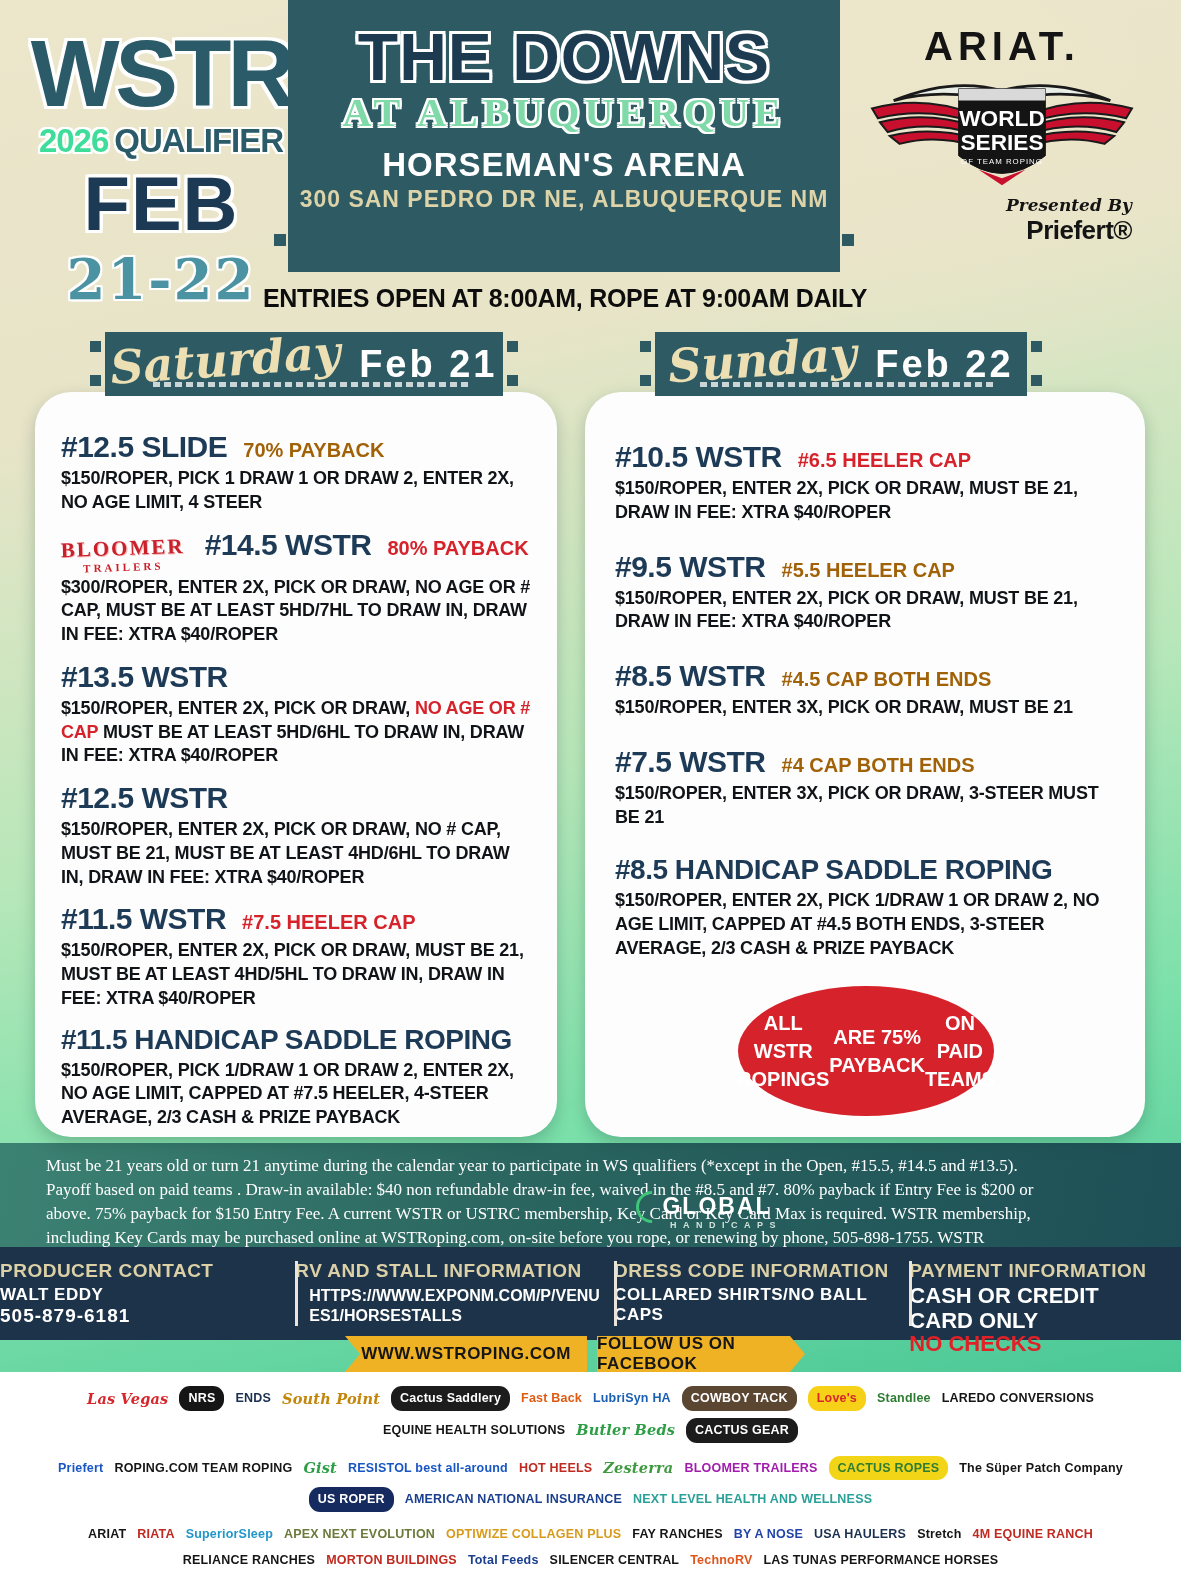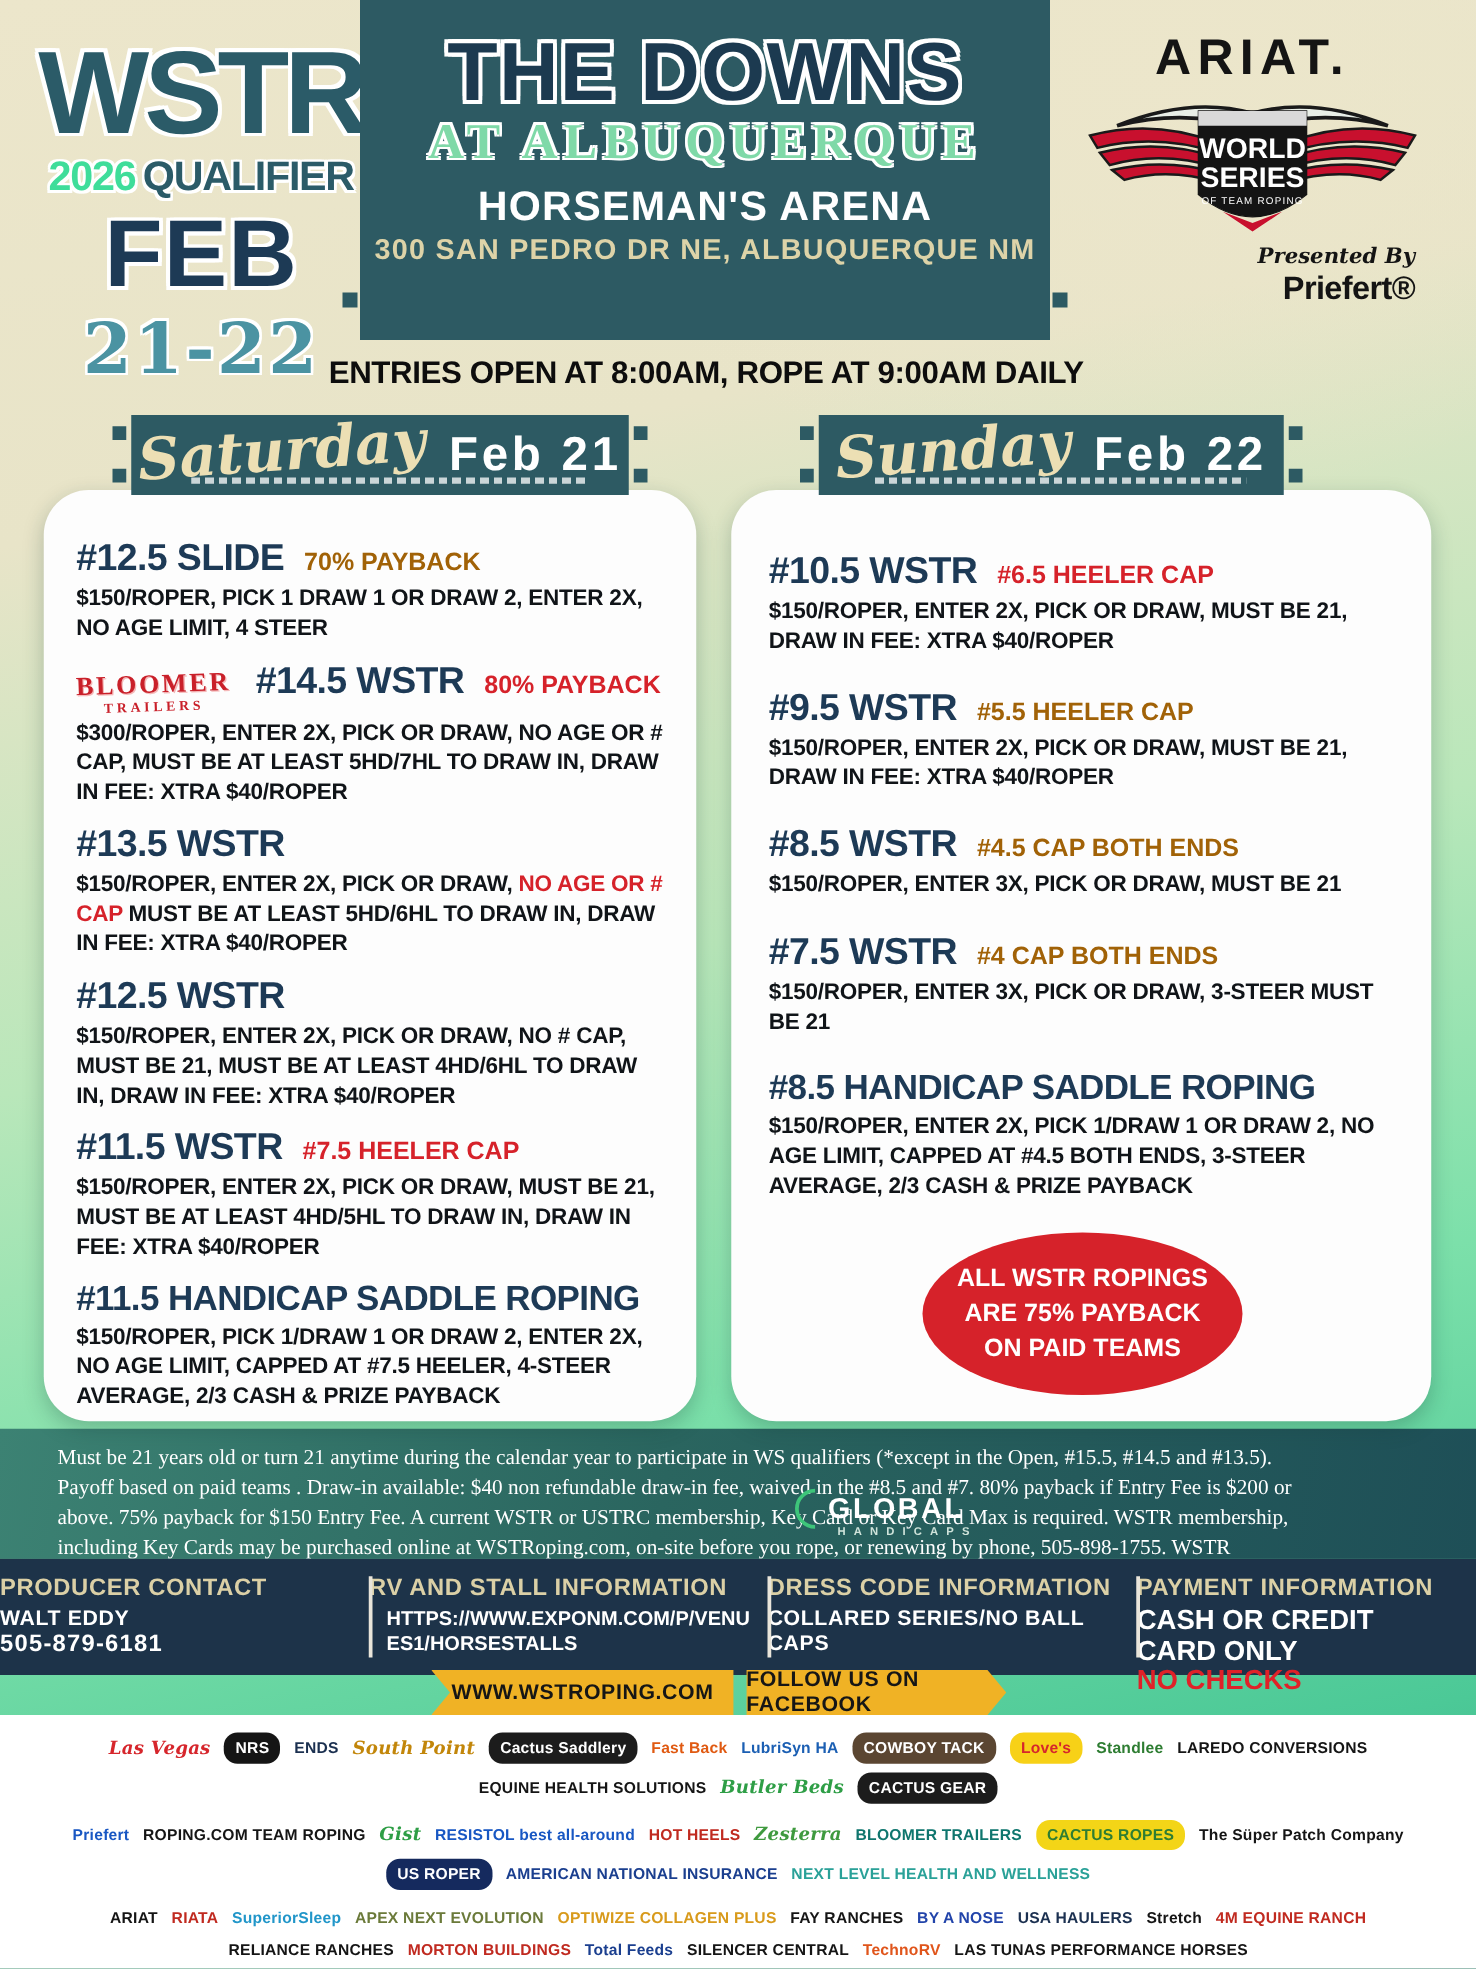--- a/index.html
+++ b/index.html
@@ -63,21 +63,21 @@
   .ev-title.long{font-size:28px;}
   .ev-note{font-size:20px;font-weight:800;}
   .ev-note.dark{color:#a16207;}
   .ev-note.red{color:#d6222a;}
   .ev-body{font-size:18px;font-weight:700;color:#101418;line-height:1.32;margin-top:3px;letter-spacing:-0.2px;}
   .redtxt{color:#d6222a;}
   .bloomer{display:inline-block;text-align:center;margin-right:4px;transform:rotate(-2deg);}
   .bl1{display:block;font-family:"Liberation Serif",serif;font-weight:900;font-size:21px;color:#c9202a;letter-spacing:2px;text-shadow:1px 1px 0 #f5b9b9;}
   .bl2{display:block;font-family:"Liberation Serif",serif;font-weight:900;font-size:11px;color:#c9202a;letter-spacing:3px;}
   .payback-badge{width:256px;height:130px;background:#d6222a;border-radius:50%;margin:14px auto 0;
-    display:flex;flex-direction:column;align-items:center;justify-content:center;
+    display:flex;flex-direction:row;align-items:center;justify-content:center;
     color:#fff;font-size:20px;font-weight:800;line-height:1.4;text-align:center;}
 
   
   .fineband{position:absolute;left:0;top:1143px;width:1181px;height:104px;box-sizing:border-box;
     background:linear-gradient(100deg,#3c8273 0%,#2a655f 45%,#1e4f57 100%);
     color:#fff;padding:11px 46px 0;z-index:1;}
   .fineband p{margin:0;font-family:"Liberation Serif",serif;font-size:17px;line-height:1.42;width:1020px;}
   .gh{position:absolute;left:648px;top:50px;text-align:center;}
   .gh-g{display:block;font-size:23px;font-weight:900;color:#fff;letter-spacing:2px;position:relative;padding-left:4px;}
   .gh-g::before{content:"";position:absolute;left:-12px;top:-2px;width:26px;height:26px;border-radius:50%;
@@ -266,21 +266,21 @@
       <div class="fhead">PRODUCER CONTACT</div>
       <div class="fline">WALT EDDY</div>
       <div class="fphone">505-879-6181</div>
     </div>
     <div class="fcol fc2">
       <div class="fhead">RV AND STALL INFORMATION</div>
       <div class="furl">HTTPS://WWW.EXPONM.COM/P/VENUES1/HORSESTALLS</div>
     </div>
     <div class="fcol fc3">
       <div class="fhead">DRESS CODE INFORMATION</div>
-      <div class="fline">COLLARED SERIES/NO BALL CAPS</div>
+      <div class="fline">COLLARED SHIRTS/NO BALL CAPS</div>
     </div>
     <div class="fcol fc4">
       <div class="fhead">PAYMENT INFORMATION</div>
       <div class="fpay">CASH OR CREDIT</div>
       <div class="fpay">CARD ONLY</div>
       <div class="fnochecks">NO CHECKS</div>
     </div>
   </div>
 
   <div class="ribbon ribbon-web">WWW.WSTROPING.COM</div>
@@ -303,21 +303,21 @@
         <span class="chip script" style="color: rgb(46, 158, 70);">Butler Beds</span>
         <span class="chip bgchip" style="color: rgb(255, 255, 255); background: rgb(28, 28, 28);">CACTUS GEAR</span>
       </div>
     <div class="sp-row">
         <span class="chip" style="color: rgb(24, 87, 195);">Priefert</span>
         <span class="chip" style="color: rgb(21, 21, 21);">ROPING.COM TEAM ROPING</span>
         <span class="chip script" style="color: rgb(46, 158, 70);">Gist</span>
         <span class="chip" style="color: rgb(24, 87, 195);">RESISTOL best all-around</span>
         <span class="chip" style="color: rgb(192, 42, 32);">HOT HEELS</span>
         <span class="chip script" style="color: rgb(63, 154, 63);">Zesterra</span>
-        <span class="chip" style="color: #0f766e;">BLOOMER TRAILERS</span>
+        <span class="chip" style="color: #a21caf;">BLOOMER TRAILERS</span>
         <span class="chip bgchip" style="color: rgb(46, 125, 50); background: rgb(243, 213, 23);">CACTUS ROPES</span>
         <span class="chip" style="color: rgb(21, 21, 21);">The Süper Patch Company</span>
         <span class="chip bgchip" style="color: rgb(255, 255, 255); background: rgb(21, 42, 94);">US ROPER</span>
         <span class="chip" style="color: rgb(27, 63, 143);">AMERICAN NATIONAL INSURANCE</span>
         <span class="chip" style="color: rgb(42, 161, 152);">NEXT LEVEL HEALTH AND WELLNESS</span>
       </div>
     <div class="sp-row">
         <span class="chip" style="color: rgb(21, 21, 21);">ARIAT</span>
         <span class="chip" style="color: rgb(192, 42, 32);">RIATA</span>
         <span class="chip" style="color: rgb(33, 150, 201);">SuperiorSleep</span>

